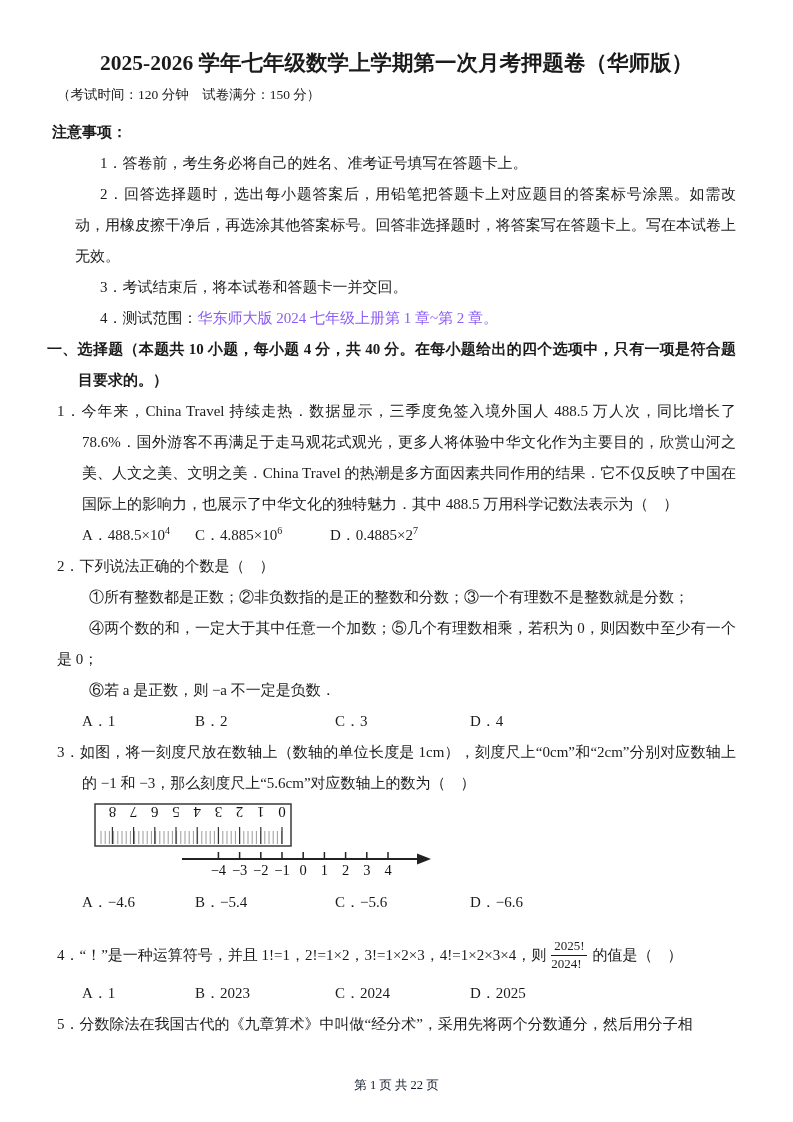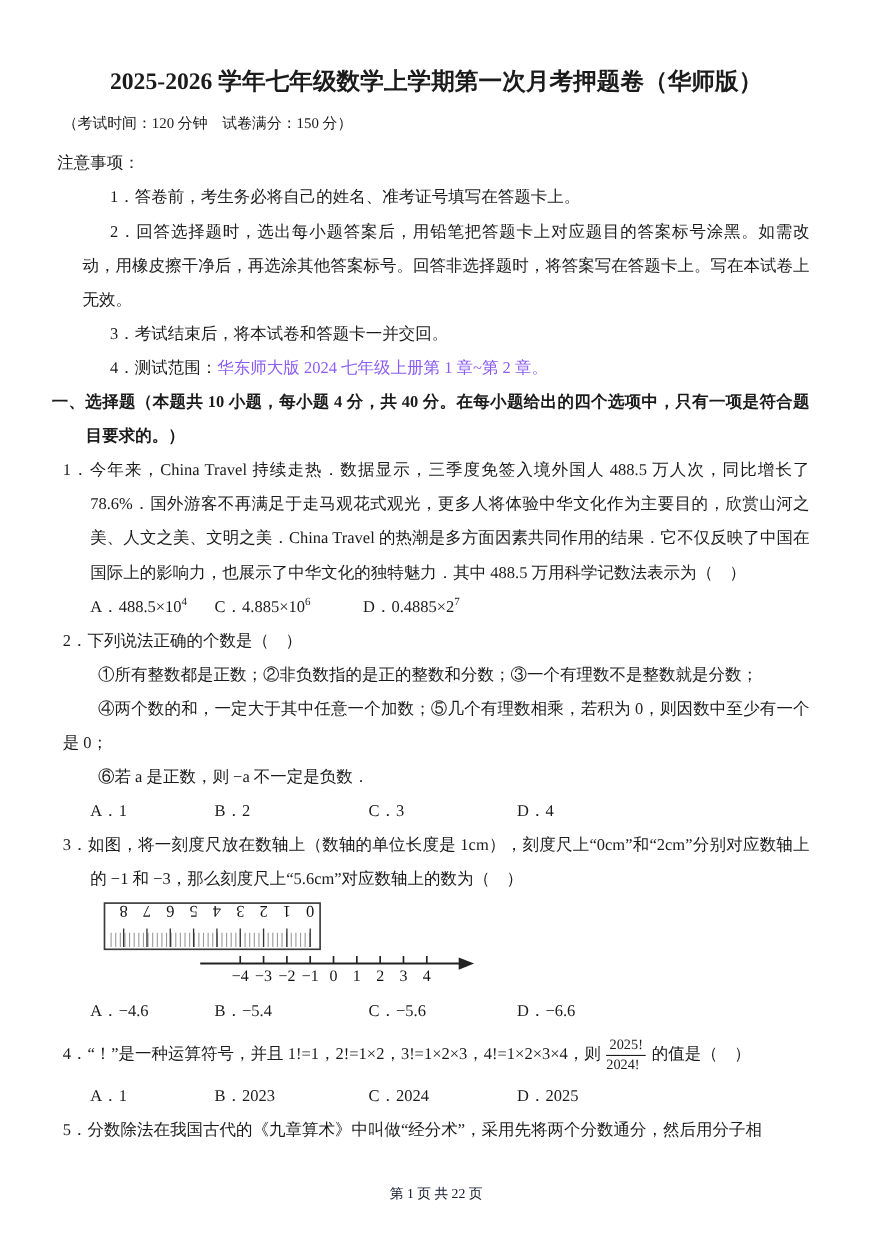--- a/index.html
+++ b/index.html
@@ -11,39 +11,39 @@
     box-sizing:border-box;
     padding:46px 57px 0 57px;
     font-family:"Liberation Serif","DejaVu Serif",serif;
     color:#1b1b1b;
     font-size:15px;
     overflow:hidden;
   }
   p{margin:0;line-height:31px;text-align:justify;}
   .title{
     font-size:21.5px;font-weight:bold;text-align:center;
-    line-height:32px;margin:12px;text-indent:0;
+    line-height:32px;margin:1px;text-indent:0;
   }
   .subtitle{
     font-size:13.5px;line-height:20px;
     margin:6px 0 12px 0;text-indent:0;
   }
-  .notice-heading{font-weight:normal;margin-left:-5px;}
+  .notice-heading{font-weight:bold;margin-left:-5px;}
   .notice-item{padding-left:18px;text-indent:25px;}
   .sec-heading{font-weight:bold;padding-left:31px;text-indent:-31px;margin-left:-10px;}
   .q{padding-left:25px;text-indent:-25px;}
   .stmt{text-indent:32px;}
   .opts{display:flex;padding-left:25px;line-height:31px;}
   .opts .cell{white-space:nowrap;}
   .opts .c1{width:113px;}
   .opts .c2{width:140px;}
   .opts .c3{width:135px;}
   sup{font-size:10px;line-height:0;}
   .red{color:#8b5cf6;}
-  .q4row{display:flex;align-items:center;min-height:46px;padding-left:0;}
+  .q4row{display:flex;align-items:center;min-height:46px;padding-left:0;margin-top:14px;}
   .frac{
     display:inline-flex;flex-direction:column;align-items:flex-start;
     font-size:13px;line-height:1.25;margin:0 5px;vertical-align:middle;
   }
   .frac .num{border-bottom:1.2px solid #1b1b1b;padding:0 3px;}
   .figure-wrap{margin:2px 0 2px 18px;}
   svg text{font-family:"Liberation Serif","DejaVu Serif",serif;}
   .watermark{
     position:absolute;left:0;top:1060px;width:100%;
     text-align:center;color:#a6a6a6;font-size:17px;

